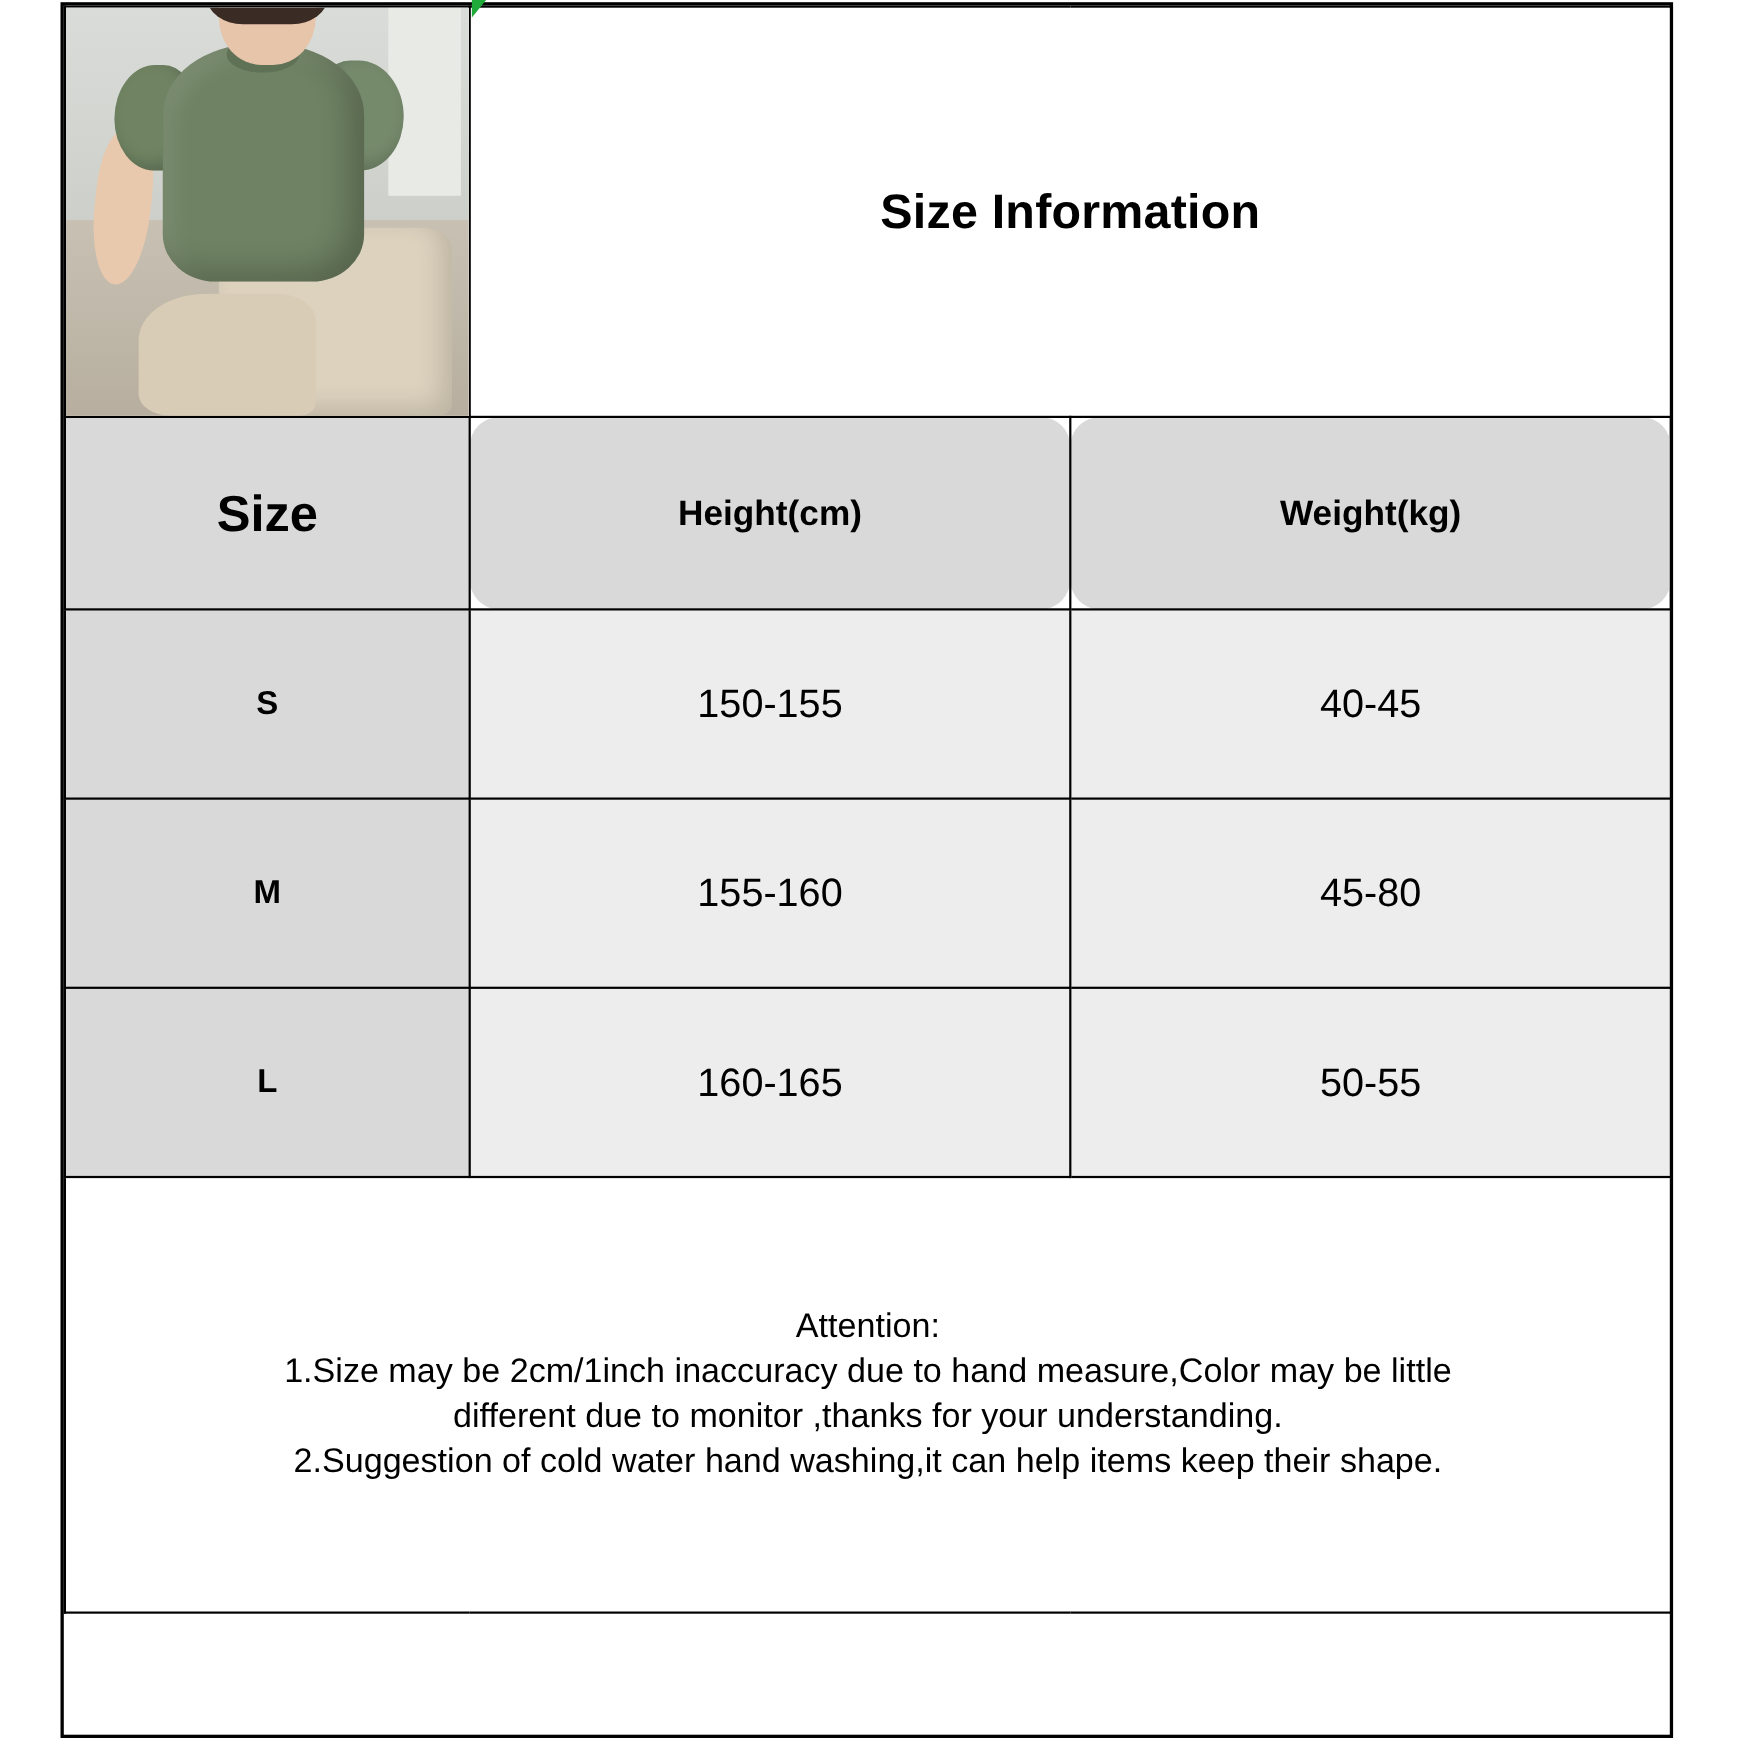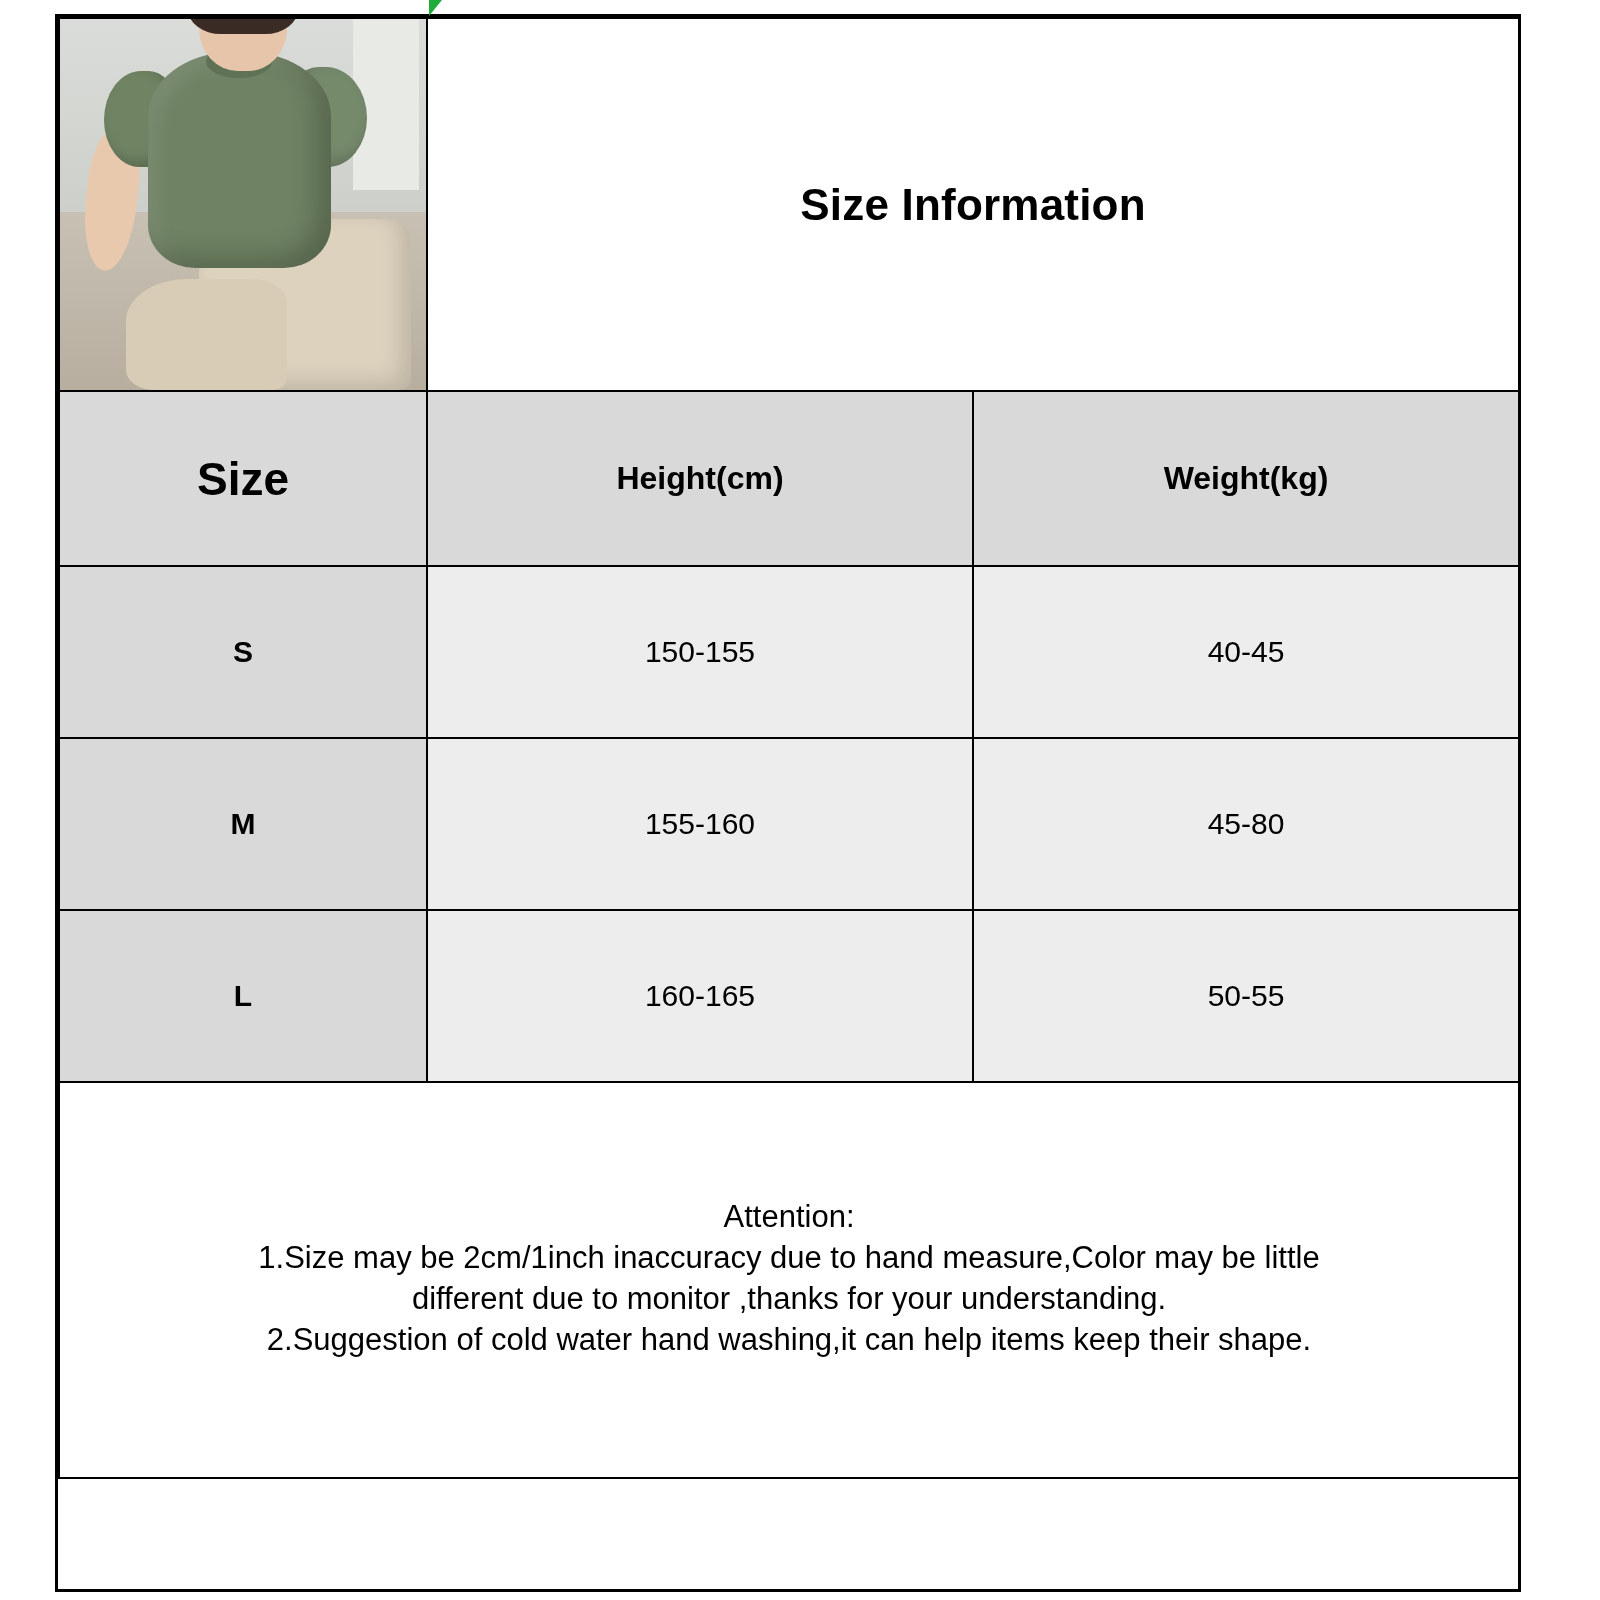--- a/index.html
+++ b/index.html
@@ -18,21 +18,21 @@
   .sheet {
     position: relative;
     width: 1600px;
     height: 1600px;
     box-sizing: border-box;
   }
 
   .table-wrap {
     position: absolute;
     left: 55px;
-    top: 14px;
+    top: 2px;
     width: 1466px;
     height: 1578px;
     border: 3px solid #000000;
     box-sizing: border-box;
     background: #ffffff;
   }
 
   table.size-table {
     width: 100%;
     border-collapse: collapse;
@@ -132,32 +132,32 @@
     letter-spacing: 0.2px;
   }
 
   
   .hdr {
     height: 175px;
     background: #d9d9d9;
     font-weight: bold;
   }
   .hdr.size-h { font-size: 46px; }
-  .hdr.col-h { font-size: 32px; }
+  .hdr.col-h { font-size: 32px; border-radius: 27px; }
 
   
   tr.data-row td { height: 172px; }
   td.size-cell {
     background: #d9d9d9;
     font-weight: bold;
     font-size: 30px;
   }
   td.val-cell {
     background: #ededed;
-    font-size: 30px;
+    font-size: 36px;
     font-weight: 500;
   }
 
   
   .attention-cell {
     background: #ffffff;
     text-align: left;
     vertical-align: top;
     padding: 8px 10px 10px 10px;
     height: 396px;

